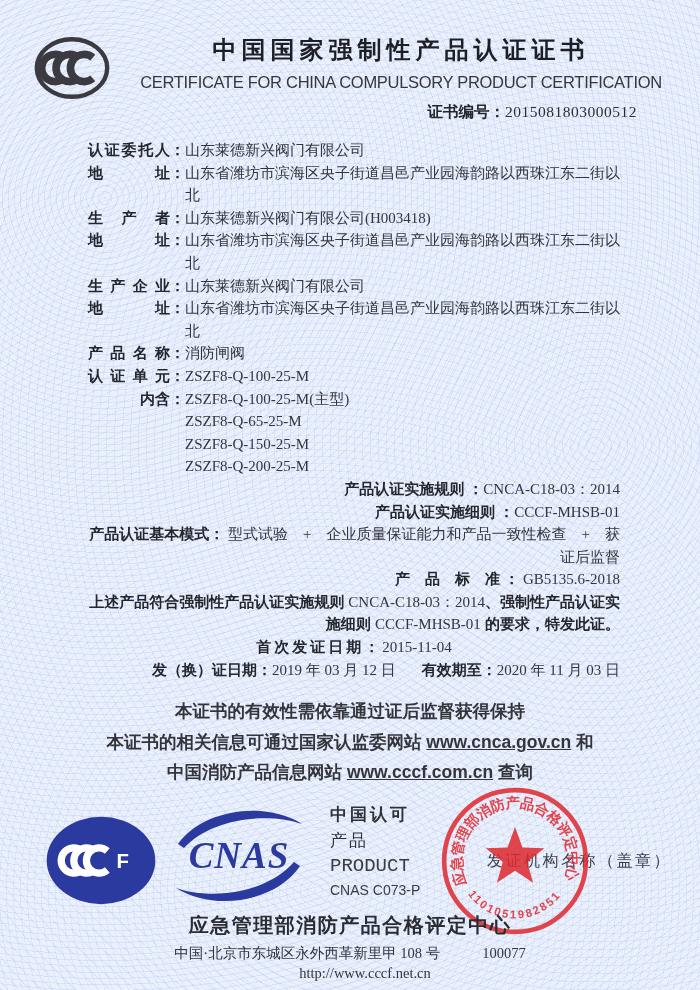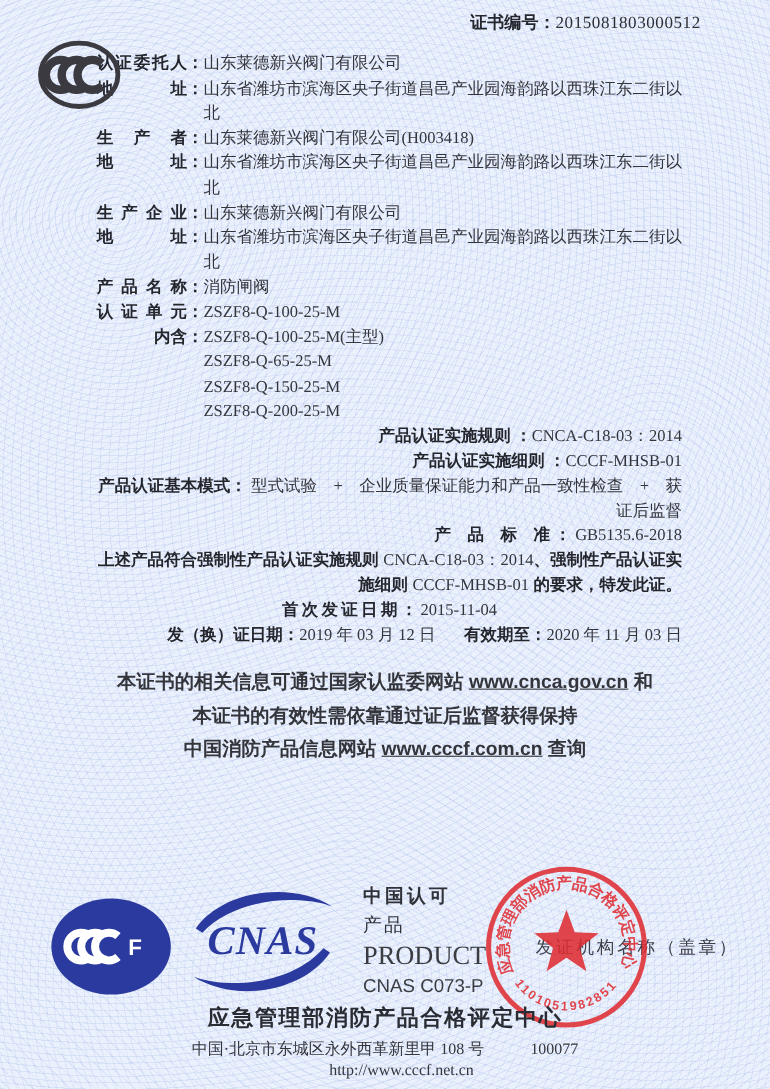--- a/index.html
+++ b/index.html
@@ -39,22 +39,22 @@
   .notice-url{text-decoration:underline;}
   
   .cccf-logo{position:absolute;left:42px;top:812px;width:118px;height:97px;}
   .cnas-logo{position:absolute;left:164px;top:804px;width:150px;height:106px;}
   .cnas-word{position:absolute;left:50%;top:30px;transform:translateX(-50%);
              font-family:"Liberation Serif",serif;font-weight:bold;font-style:italic;
              font-size:37px;color:#2b3a9e;letter-spacing:1px;}
   .accred{position:absolute;left:330px;top:806px;color:#2f3138;line-height:1;}
   .accred .a1{font-size:17px;letter-spacing:3px;margin-bottom:9px;font-weight:bold;}
   .accred .a2{font-size:17px;letter-spacing:2px;margin-bottom:8px;}
-  .accred .a3{font-size:24px;font-family:Liberation Serif, serif;margin-bottom:7px;color:#3a3c42;}
-  .accred .a4{font-size:17px;font-family:"Liberation Sans",sans-serif;color:#3a3c42;}
+  .accred .a3{font-size:19px;font-family:Liberation Mono, monospace;margin-bottom:7px;color:#3a3c42;}
+  .accred .a4{font-size:14px;font-family:"Liberation Sans",sans-serif;color:#3a3c42;}
   .issuer-caption{position:absolute;left:487px;top:851px;font-size:16px;letter-spacing:2.5px;
                   color:#3c3e48;white-space:nowrap;}
   .stamp{position:absolute;left:438px;top:784px;width:154px;height:154px;opacity:.86;}
   .org-name{position:absolute;left:0;width:100%;top:912px;text-align:center;font-weight:bold;
             font-size:20px;font-family:"Liberation Sans",sans-serif;letter-spacing:1.5px;color:#2a2c33;}
   .addr{position:absolute;left:0;width:100%;top:944px;text-align:center;font-size:14.5px;color:#33353c;}
   .addr .post{margin-left:42px;}
   .site{position:absolute;left:0;width:100%;top:965px;text-align:center;font-size:14.5px;color:#33353c;margin-left:15px;}
 </style>
 </head>
@@ -62,20 +62,24 @@
 
 <div class="page">
 
   <svg class="hdr-logo" viewBox="0 0 120 100">
     <ellipse cx="60" cy="50" rx="44" ry="36" fill="none" stroke="#3a3a40" stroke-width="5.5"></ellipse>
     <path d="M 50 37 A 17 17 0 1 0 50 63" stroke="#3a3a40" stroke-width="9.5" fill="none"></path>
     <path d="M 68 37 A 17 17 0 1 0 68 63" stroke="#3a3a40" stroke-width="9.5" fill="none"></path>
     <path d="M 86 37 A 17 17 0 1 0 86 63" stroke="#3a3a40" stroke-width="9.5" fill="none"></path>
   </svg>
 
+  <div class="titles">
+    <div class="title-cn">中国国家强制性产品认证证书</div>
+    <div class="title-en">CERTIFICATE FOR CHINA COMPULSORY PRODUCT CERTIFICATION</div>
+  </div>
 
   <div class="certno"><span class="slabel">证书编号：</span><span class="num">2015081803000512</span></div>
 
   <div class="docbody">
 
     <div class="hang"><span class="flabel">认证委托人</span><span class="fcolon">：</span><span class="value">山东莱德新兴阀门有限公司</span></div>
 
     <div class="hang"><span class="flabel">地址</span><span class="fcolon">：</span><span class="value">山东省潍坊市滨海区央子街道昌邑产业园海韵路以西珠江东二街以北</span></div>
 
     <div class="hang"><span class="flabel">生产者</span><span class="fcolon">：</span><span class="value">山东莱德新兴阀门有限公司(H003418)</span></div>
@@ -106,22 +110,22 @@
 
     <div class="para"><span class="slabel">上述产品符合强制性产品认证实施规则 </span><span class="value">CNCA-C18-03：2014</span><span class="slabel">、强制性产品认证实施细则 </span><span class="value">CCCF-MHSB-01</span><span class="slabel"> 的要求，特发此证。</span></div>
 
     <div class="first-issue"><span class="slabel">首次发证日期：</span><span class="value">2015-11-04</span></div>
 
     <div class="para"><span class="slabel">发（换）证日期：</span><span class="value">2019 年 03 月 12 日</span><span class="slabel valid-gap">有效期至：</span><span class="value">2020 年 11 月 03 日</span></div>
 
   </div>
 
   <div class="notices">
+    <div>本证书的有效性需依靠通过证后监督获得保持</div>
     <div><span>本证书的相关信息可通过国家认监委网站 </span><span class="notice-url">www.cnca.gov.cn</span><span> 和</span></div>
-    <div>本证书的有效性需依靠通过证后监督获得保持</div>
     <div><span>中国消防产品信息网站 </span><span class="notice-url">www.cccf.com.cn</span><span> 查询</span></div>
   </div>
 
   <svg class="cccf-logo" viewBox="0 0 120 100">
     <ellipse cx="60" cy="50" rx="56" ry="45" fill="#2b3a9e"></ellipse>
     <path d="M 40.5 40.2 A 13 13 0 1 0 40.5 59.8" stroke="#ffffff" stroke-width="7.5" fill="none"></path>
     <path d="M 53.5 40.2 A 13 13 0 1 0 53.5 59.8" stroke="#ffffff" stroke-width="7.5" fill="none"></path>
     <path d="M 66.5 40.2 A 13 13 0 1 0 66.5 59.8" stroke="#ffffff" stroke-width="7.5" fill="none"></path>
     <text x="76" y="58" fill="#ffffff" font-size="21" font-weight="bold" font-family="Liberation Sans, sans-serif">F</text>
   </svg>

